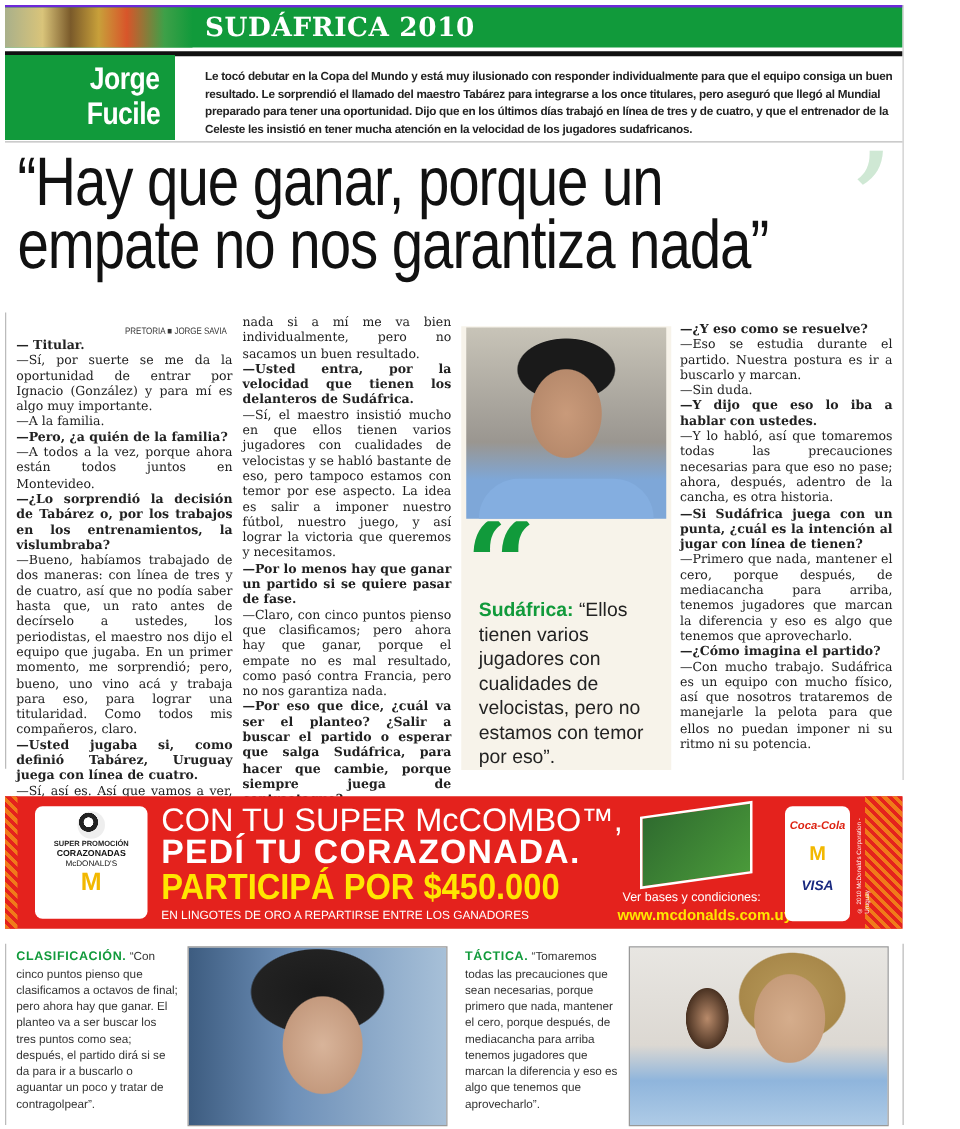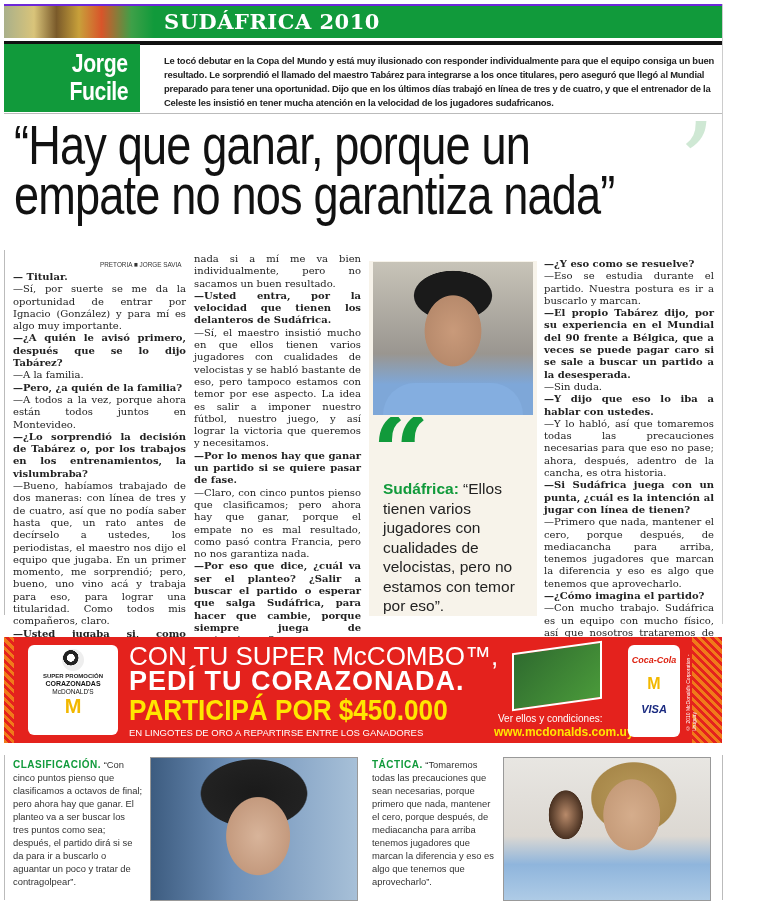--- a/index.html
+++ b/index.html
@@ -106,42 +106,40 @@
   <div>“Hay que ganar, porque un</div>
   <div>empate no nos garantiza nada”</div>
 </div>
 
 <div id="leftframe" class="abs"></div>
 <div id="byline" class="abs">PRETORIA ■ JORGE SAVIA</div>
 
 <div id="col1" class="col">
     <p class="q">— Titular.</p>
     <p class="a">—Sí, por suerte se me da la oportunidad de entrar por Ignacio (González) y para mí es algo muy importante.</p>
-    <p class="q">—¿A quién le avisó primero, después que se lo dijo Tabárez?</p>
     <p class="a">—A la familia.</p>
     <p class="q">—Pero, ¿a quién de la familia?</p>
     <p class="a">—A todos a la vez, porque ahora están todos juntos en Montevideo.</p>
     <p class="q">—¿Lo sorprendió la decisión de Tabárez o, por los trabajos en los entrenamientos, la vislumbraba?</p>
     <p class="a">—Bueno, habíamos trabajado de dos maneras: con línea de tres y de cuatro, así que no podía saber hasta que, un rato antes de decírselo a ustedes, los periodistas, el maestro nos dijo el equipo que jugaba. En un primer momento, me sorprendió; pero, bueno, uno vino acá y trabaja para eso, para lograr una titularidad. Como todos mis compañeros, claro.</p>
     <p class="q">—Usted jugaba si, como definió Tabárez, Uruguay juega con línea de cuatro.</p>
     <p class="a">—Sí, así es. Así que vamos a ver, ojalá me vaya bien, tanto en lo personal como en lo colectivo; no sirve de</p>
   </div>
 <div id="col2" class="col">
     <p class="a">nada si a mí me va bien individualmente, pero no sacamos un buen resultado.</p>
     <p class="q">—Usted entra, por la velocidad que tienen los delanteros de Sudáfrica.</p>
     <p class="a">—Sí, el maestro insistió mucho en que ellos tienen varios jugadores con cualidades de velocistas y se habló bastante de eso, pero tampoco estamos con temor por ese aspecto. La idea es salir a imponer nuestro fútbol, nuestro juego, y así lograr la victoria que queremos y necesitamos.</p>
     <p class="q">—Por lo menos hay que ganar un partido si se quiere pasar de fase.</p>
     <p class="a">—Claro, con cinco puntos pienso que clasificamos; pero ahora hay que ganar, porque el empate no es mal resultado, como pasó contra Francia, pero no nos garantiza nada.</p>
     <p class="q">—Por eso que dice, ¿cuál va ser el planteo? ¿Salir a buscar el partido o esperar que salga Sudáfrica, para hacer que cambie, porque siempre juega de contraataque?</p>
     <p class="a">—El planteo va a ser buscar los tres puntos como sea; después, el partido dirá si se da para ir a buscarlo o aguantar un poco y tratar de contragolpear.</p>
   </div>
 <div id="col3" class="col">
     <p class="q">—¿Y eso como se resuelve?</p>
     <p class="a">—Eso se estudia durante el partido. Nuestra postura es ir a buscarlo y marcan.</p>
-    <p class="q">—El propio Tabárez dijo, por su experiencia en el Mundial del 90 frente a Bélgica, que a veces se puede pagar caro si se sale a buscar un partido a la desesperada.</p>
     <p class="a">—Sin duda.</p>
     <p class="q">—Y dijo que eso lo iba a hablar con ustedes.</p>
     <p class="a">—Y lo habló, así que tomaremos todas las precauciones necesarias para que eso no pase; ahora, después, adentro de la cancha, es otra historia.</p>
     <p class="q">—Si Sudáfrica juega con un punta, ¿cuál es la intención al jugar con línea de tienen?</p>
     <p class="a">—Primero que nada, mantener el cero, porque después, de mediacancha para arriba, tenemos jugadores que marcan la diferencia y eso es algo que tenemos que aprovecharlo.</p>
     <p class="q">—¿Cómo imagina el partido?</p>
     <p class="a">—Con mucho trabajo. Sudáfrica es un equipo con mucho físico, así que nosotros trataremos de manejarle la pelota para que ellos no puedan imponer ni su ritmo ni su potencia.</p>
   </div>
 
 <div id="pq" class="abs">
@@ -160,21 +158,21 @@
     <div class="l1">SUPER PROMOCIÓN</div>
     <div class="l2">CORAZONADAS</div>
     <div class="l3">McDONALD'S</div>
     <div class="m">M</div>
   </div>
   <div id="ad-l2">PEDÍ TU CORAZONADA.</div>
   <div id="ad-l1">CON TU SUPER McCOMBO™,</div>
   <div id="ad-l3">PARTICIPÁ POR $450.000</div>
   <div id="ad-l4">EN LINGOTES DE ORO A REPARTIRSE ENTRE LOS GANADORES</div>
   <div id="ad-ticket"></div>
-  <div id="ad-cond">Ver ellos y condiciones:</div>
+  <div id="ad-cond">Ver bases y condiciones:</div>
   <div id="ad-url">www.mcdonalds.com.uy</div>
   <div id="ad-sponsors">
     <div class="coke">Coca-Cola</div>
     <div class="mc">M</div>
     <div class="visa">VISA</div>
   </div>
   <div id="ad-copy">© 2010 McDonald's Corporation - Uruguay</div>
 </div>
 
 <div id="botleftframe" class="abs"></div>

